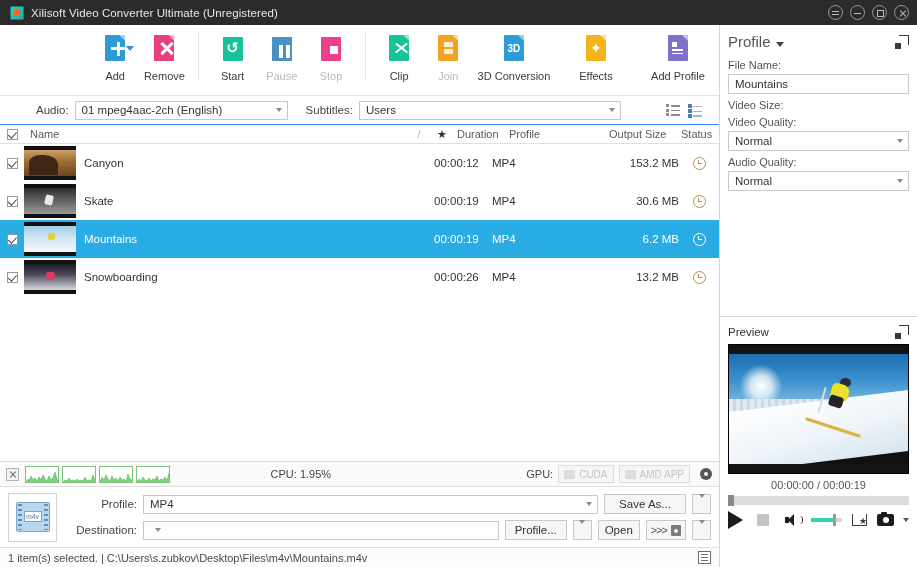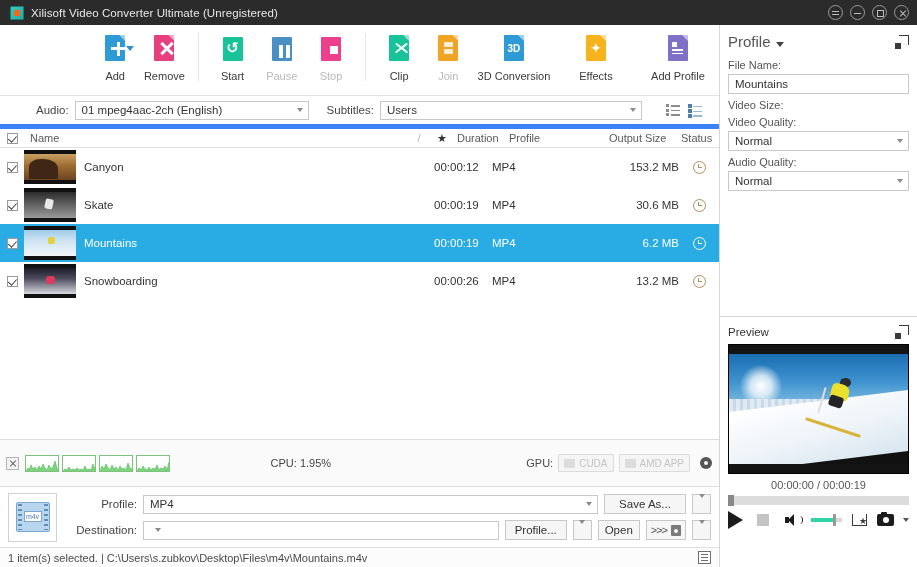--- a/index.html
+++ b/index.html
@@ -78,21 +78,21 @@
   .pz:before{left:7px;}
   .pz:after{left:14px;}
   
   .stp:before{content:"";position:absolute;left:9px;top:9px;width:8px;height:8px;background:#fff;}
   
   .scx:before,.scx:after{content:"";position:absolute;left:5px;top:12px;width:15px;height:2.2px;background:#fff;border-radius:2px;}
   .scx:before{transform:rotate(38deg);}
   .scx:after{transform:rotate(-38deg);}
 
   
-  .optbar{height:28px;display:flex;align-items:center;padding:0 6px;border-bottom:5px solid #3b82f6;background:#fff;}
+  .optbar{height:28px;display:flex;align-items:center;padding:0 6px;border-bottom:1px solid #3b82f6;background:#fff;}
   .lblsm{font-size:11.5px;color:#444;margin-right:6px;}
   .combo{
     height:19px;border:1px solid #c8c8c8;background:#fff;display:flex;align-items:center;
     padding:0 0 0 6px;font-size:11.5px;color:#333;box-sizing:border-box;position:relative;
   }
   .combo .cval{flex:1;overflow:hidden;white-space:nowrap;}
   .combo .arrow{width:16px;display:flex;align-items:center;justify-content:center;}
   .arrow:after{content:"";width:0;height:0;border-left:3.5px solid transparent;border-right:3.5px solid transparent;border-top:4px solid #8a8a8a;}
   .viewicons{margin-left:auto;display:flex;gap:7px;padding-right:10px;}
   .vicon{width:15px;height:12px;position:relative;}
@@ -142,21 +142,21 @@
   .art.canyon{background:linear-gradient(180deg,#c9a063 0%,#9e6d33 45%,#6b4520 100%);}
   .art.canyon:after{content:"";position:absolute;left:10%;top:20%;width:55%;height:75%;background:#402715;border-radius:40% 50% 0 0;}
   .art.skate{background:linear-gradient(180deg,#2c2c2c 0%,#585858 40%,#9a9a9a 100%);}
   .art.skate:after{content:"";position:absolute;left:40%;top:25%;width:16%;height:40%;background:#e8e8e8;border-radius:2px;transform:rotate(12deg);}
   .art.mount{background:linear-gradient(180deg,#9ecbe8 0%,#cfe4f2 42%,#f2f6f8 100%);}
   .art.mount:after{content:"";position:absolute;left:46%;top:26%;width:14%;height:28%;background:#e0d33a;border-radius:2px;}
   .art.snow{background:linear-gradient(180deg,#1c1c28 0%,#4b4a5c 40%,#d8d9e0 100%);}
   .art.snow:after{content:"";position:absolute;left:42%;top:30%;width:18%;height:30%;background:#e0395f;border-radius:3px;}
 
   
-  .cpubar{height:24px;border-top:1px solid #dcdcdc;background:#fafafa;display:flex;align-items:center;padding:11px 6px;font-size:11px;color:#444;}
+  .cpubar{height:24px;border-top:1px solid #dcdcdc;background:#fafafa;display:flex;align-items:center;padding:0 6px;font-size:11px;color:#444;}
   .closebx{width:13px;height:13px;border:1px solid #b4b4b4;background:#f2f2f2;position:relative;box-sizing:border-box;margin-right:6px;}
   .closebx:before,.closebx:after{content:"";position:absolute;left:1.5px;top:5.5px;width:8px;height:1px;background:#666;}
   .closebx:before{transform:rotate(45deg);}
   .closebx:after{transform:rotate(-45deg);}
   .core{width:34px;height:17px;border:1px solid #7fc07f;margin-right:3px;position:relative;overflow:hidden;background:#fff;box-sizing:border-box;}
   .core svg{position:absolute;left:0;bottom:0;}
   .cpu-txt{margin:0 auto;}
   .gpu-wrap{display:flex;align-items:center;gap:5px;margin-left:auto;}
   .gpubtn{height:16px;border:1px solid #dcdcdc;background:#f5f5f5;color:#c4c4c4;font-size:10px;display:flex;align-items:center;padding:0 5px;gap:4px;border-radius:1px;}
   .gpubtn .gi{width:11px;height:9px;background:#dcdcdc;border-radius:1px;}
@@ -366,21 +366,21 @@
               <span style="display:block;width:11px;height:1.5px;background:#fff"></span>
             </div>
           </div>
           <div class="lbl">Add Profile</div>
         </div>
       </div>
 
       <div class="optbar">
         <div style="width:30px"></div>
         <div class="lblsm">Audio:</div>
-        <div class="combo" style="width:234px">
+        <div class="combo" style="width:213px">
           <div class="cval">01 mpeg4aac-2ch (English)</div>
           <div class="arrow"></div>
         </div>
         <div class="lblsm" style="margin-left:18px">Subtitles:</div>
         <div class="combo" style="width:262px">
           <div class="cval">Users</div>
           <div class="arrow"></div>
         </div>
         <div class="viewicons">
           <div class="vicon g">

